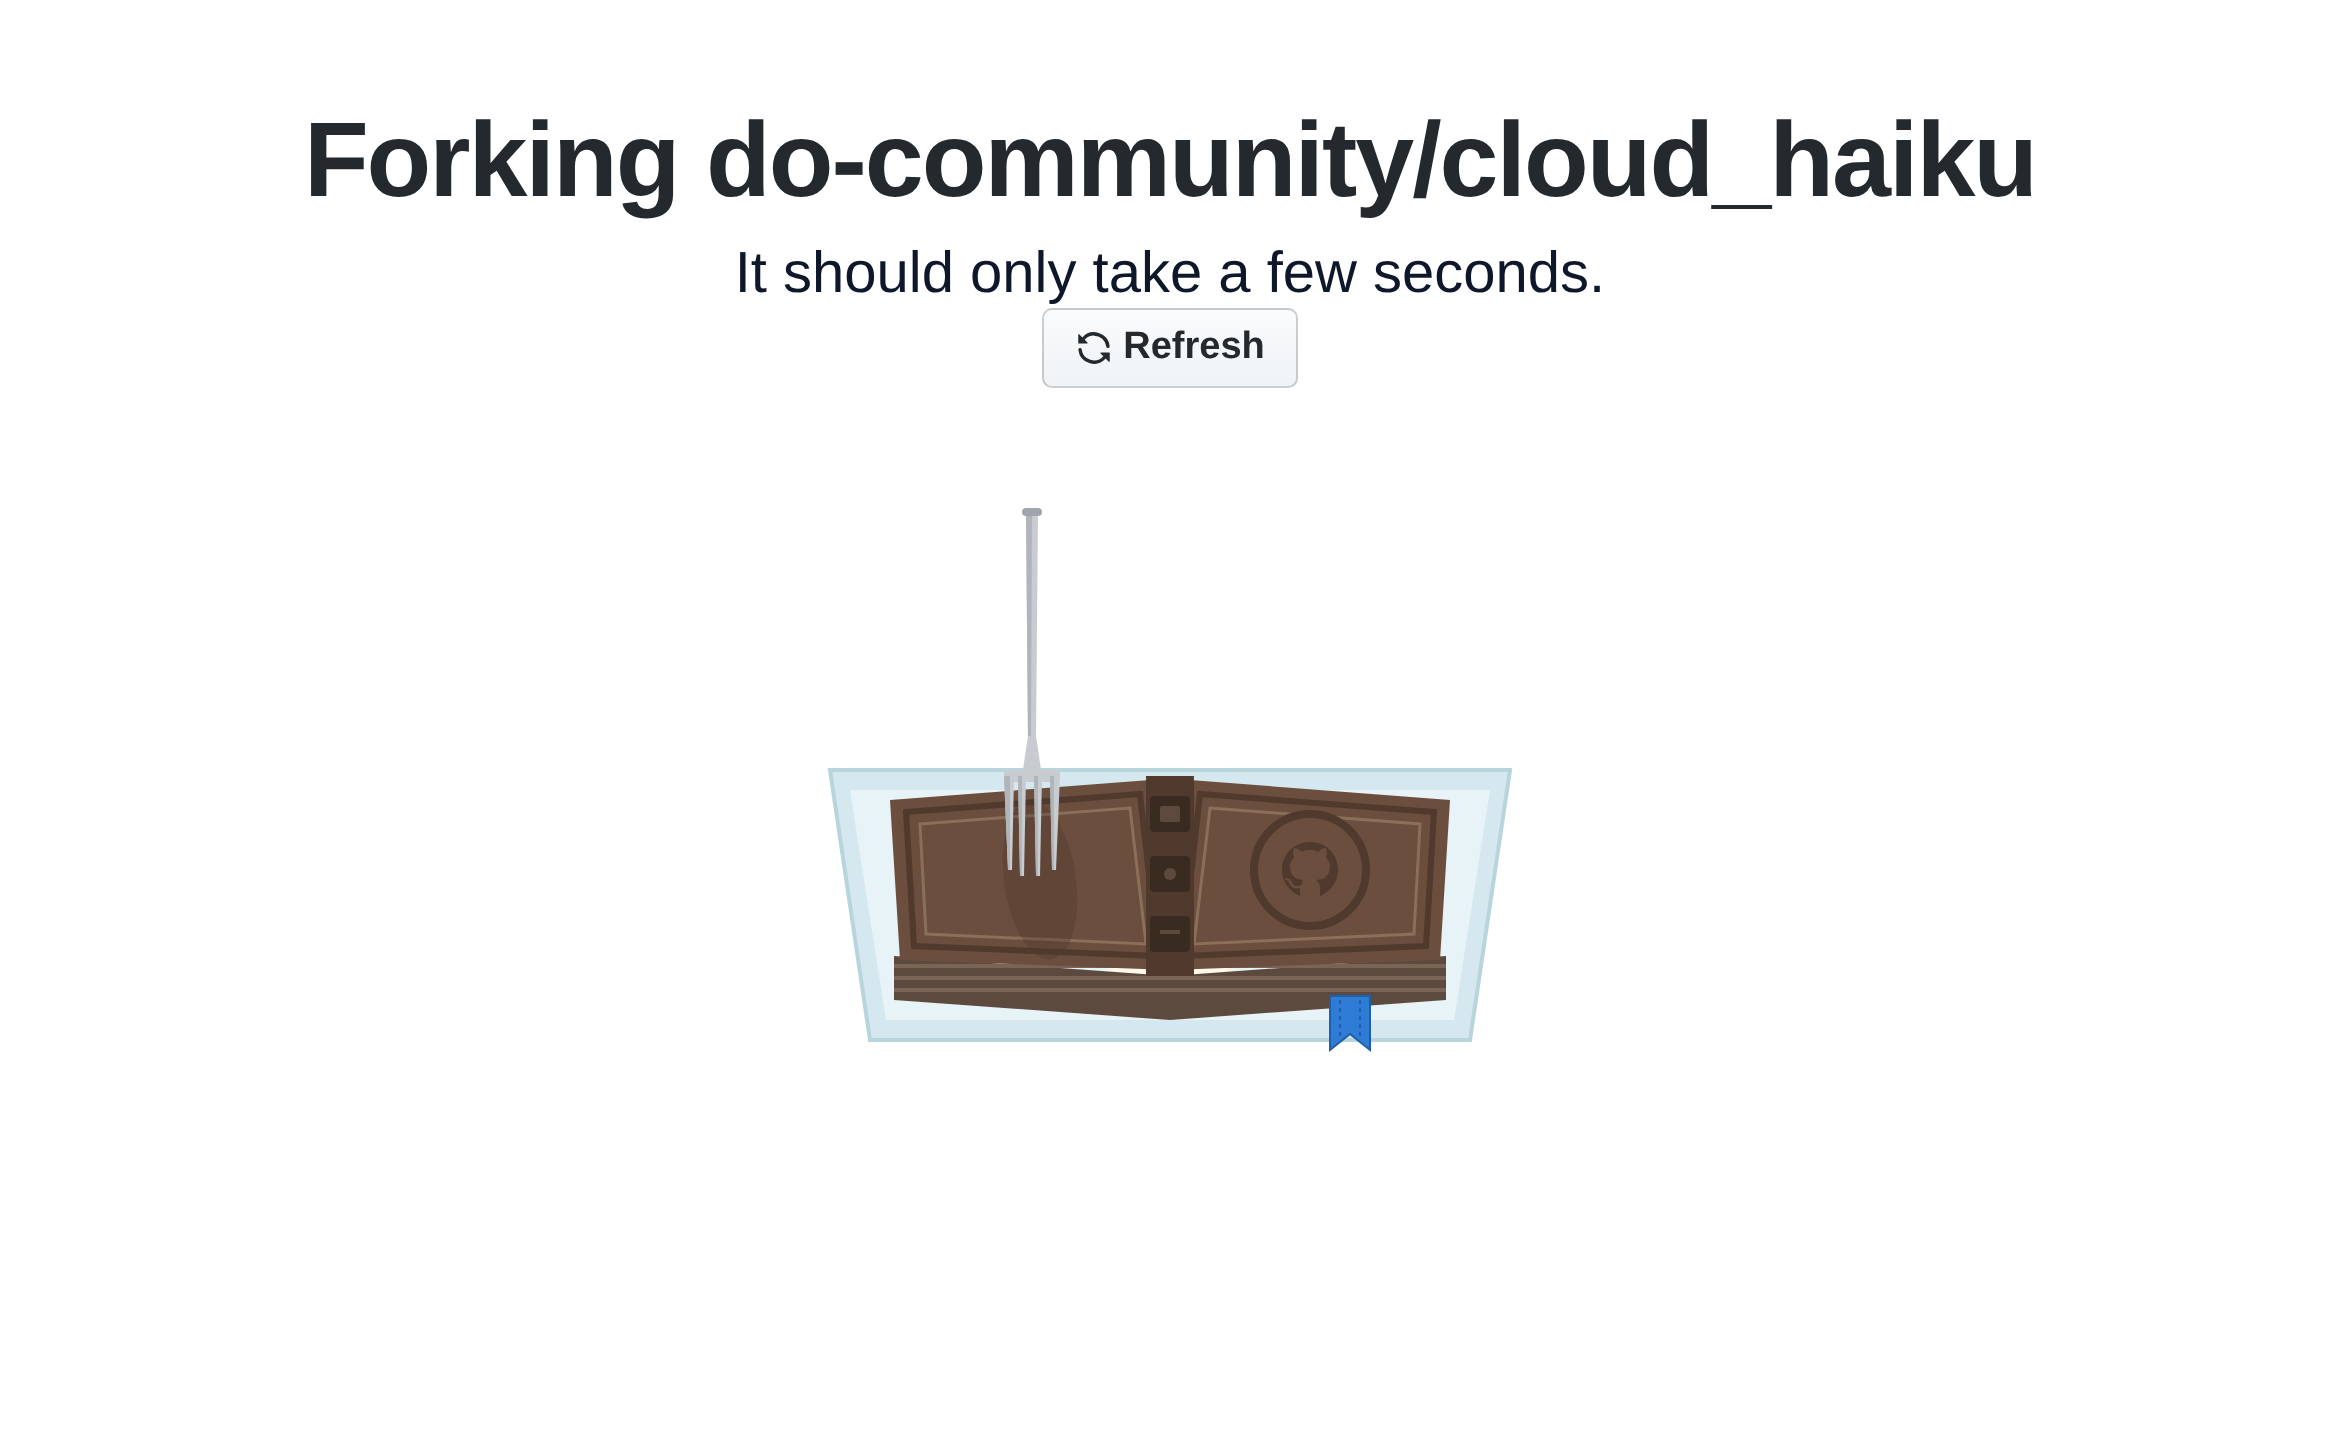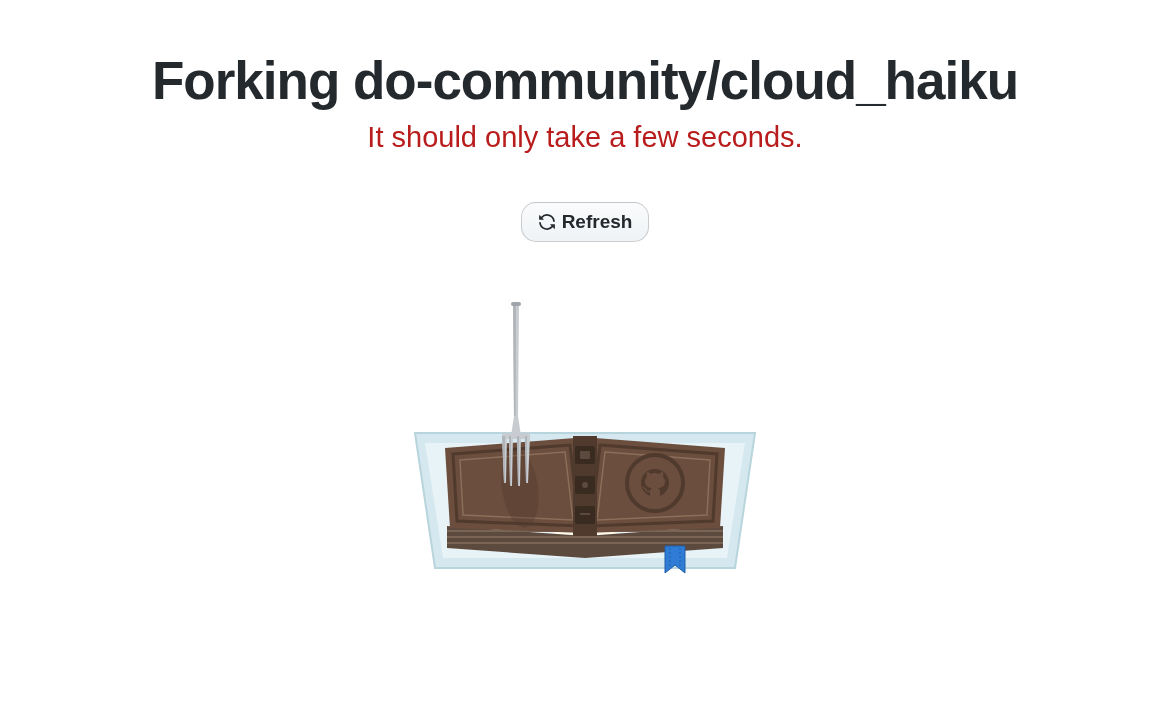--- a/index.html
+++ b/index.html
@@ -20,34 +20,33 @@
     .title {
       font-size: 53px;
       font-weight: 600;
       color: #24292e;
       letter-spacing: -1px;
       margin-bottom: 10px;
     }
     .subtitle {
       font-size: 29px;
       font-weight: 400;
-      color: #b91c1c;
-      margin-bottom: 48px;
+      color: #0f172a;
     }
     .refresh-btn {
       display: inline-flex;
       align-items: center;
       gap: 6px;
       padding: 8px 16px;
       font-size: 19px;
       font-weight: 600;
       color: #24292e;
       background: linear-gradient(to bottom, #fafbfc, #eff3f6);
       border: 1px solid rgba(27, 31, 35, 0.2);
-      border-radius: 15px;
+      border-radius: 5px;
       cursor: pointer;
       margin-bottom: 46px;
     }
     .refresh-icon {
       display: inline-block;
       width: 18px;
       height: 18px;
     }
     .illustration {
       width: 420px;

